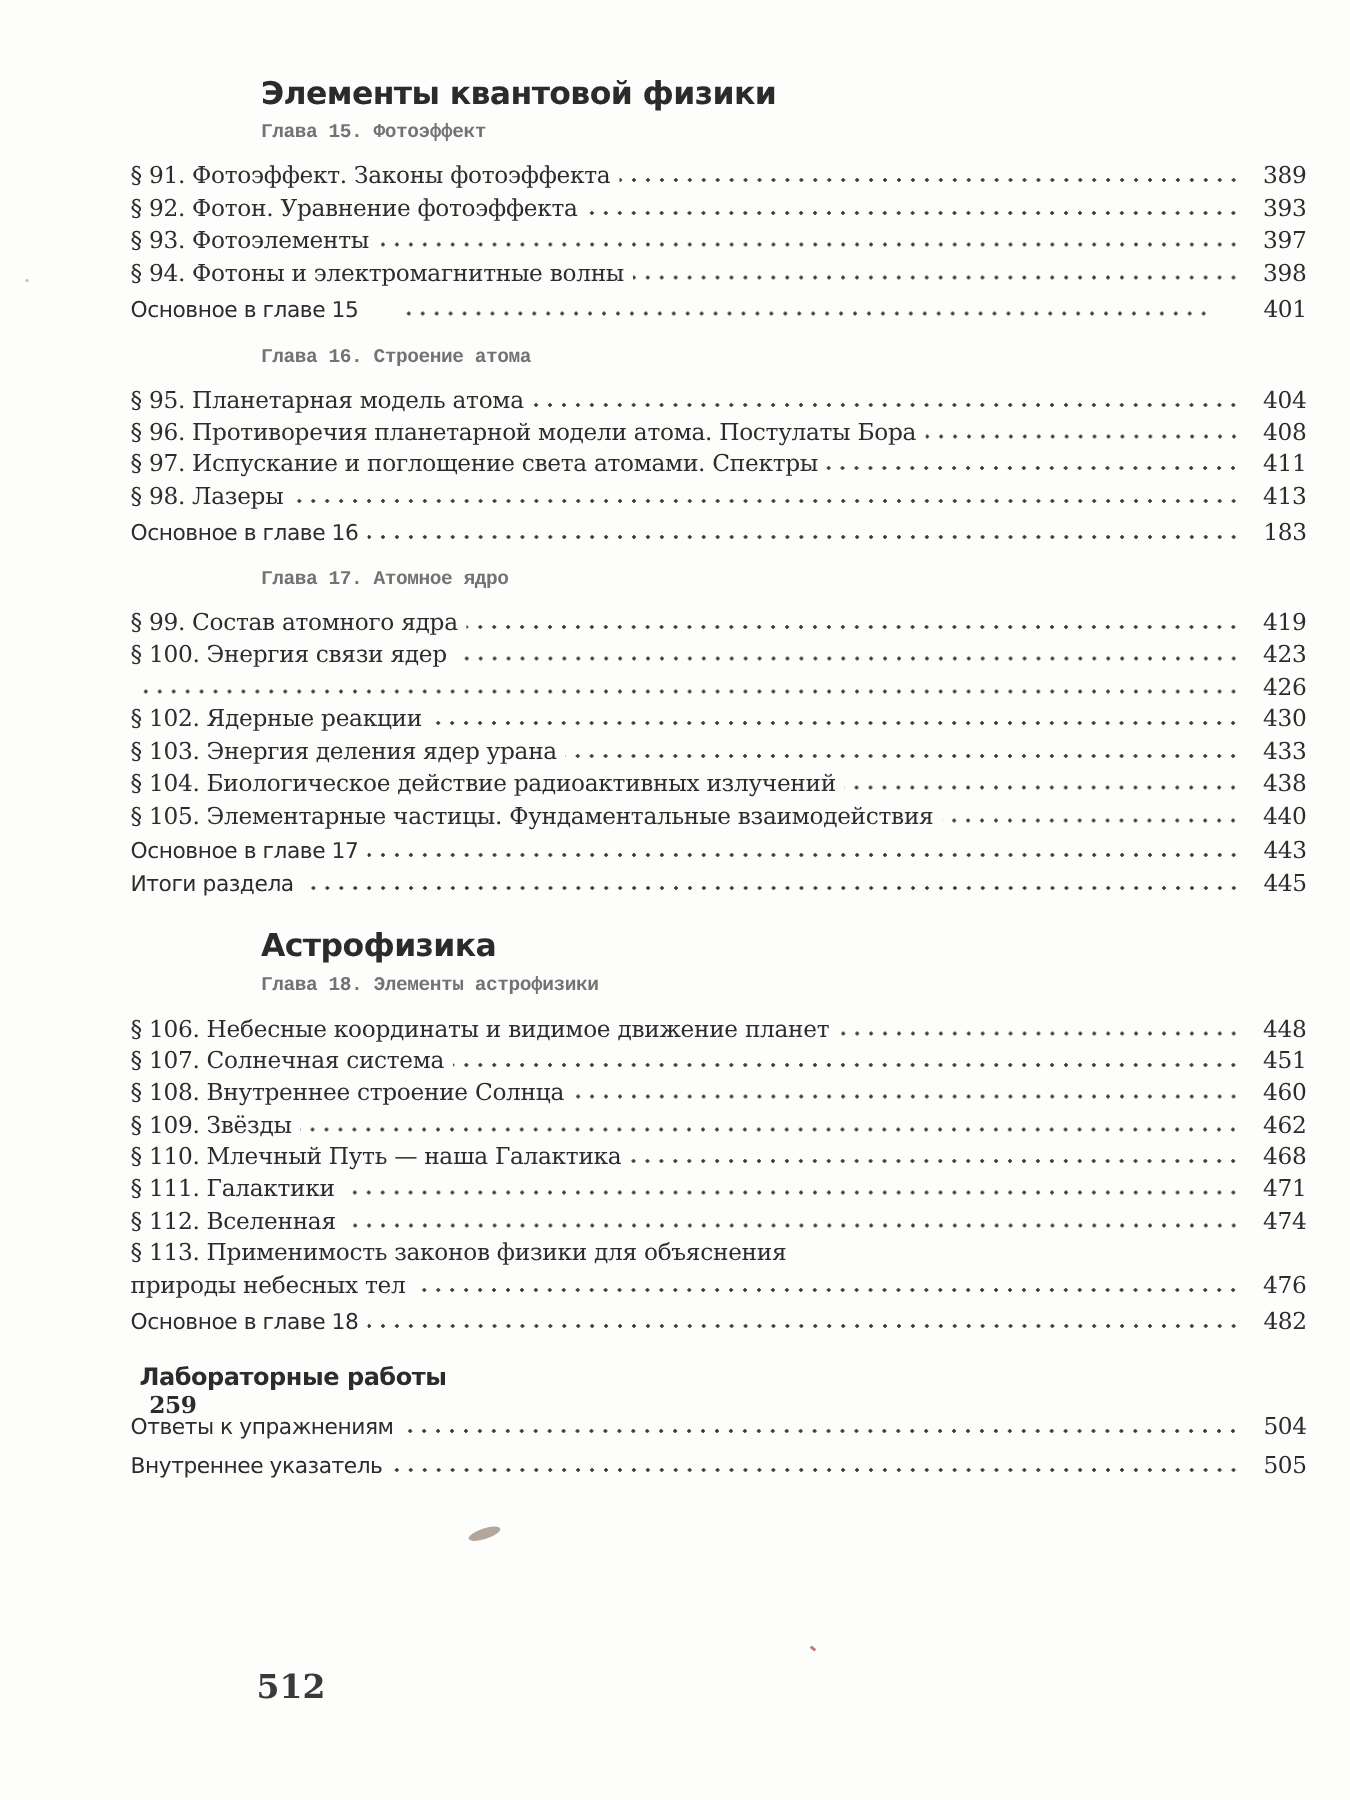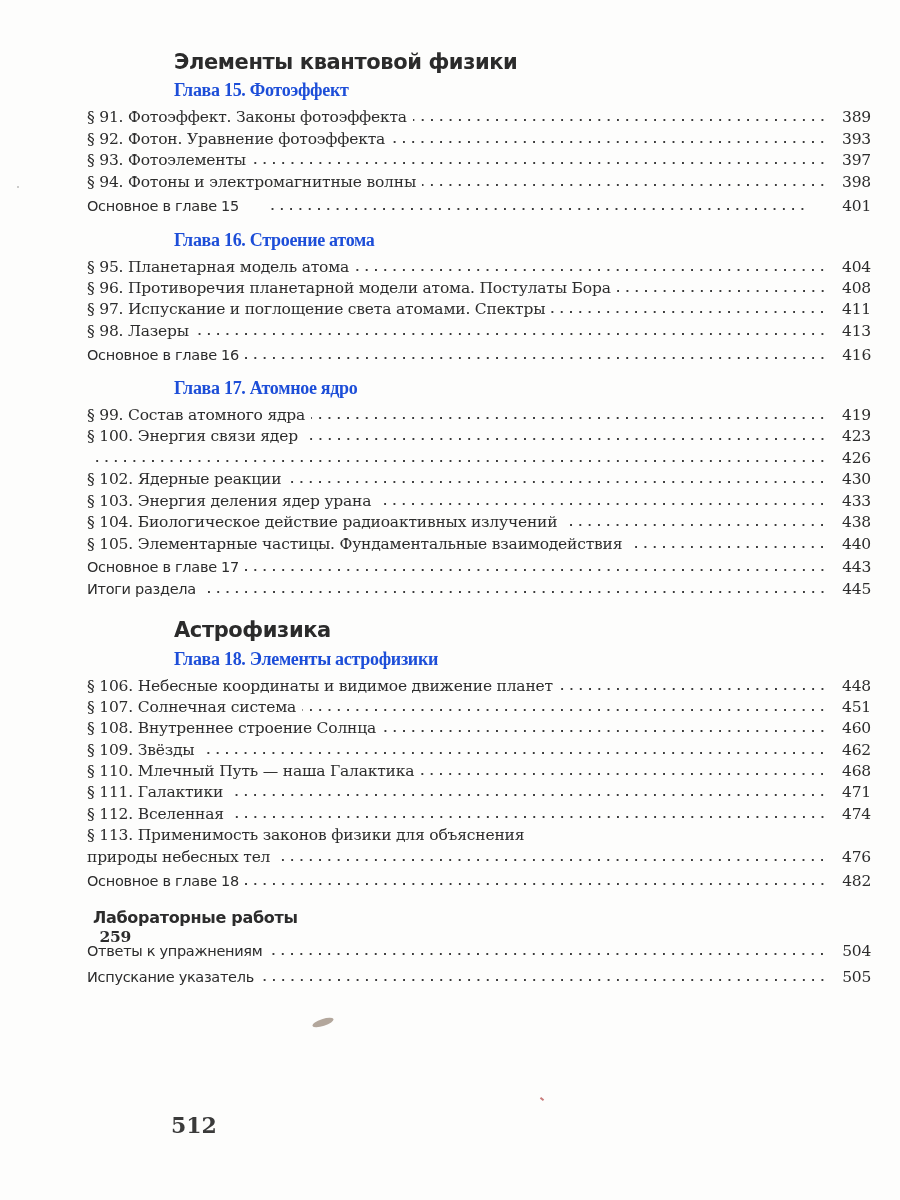--- a/index.html
+++ b/index.html
@@ -10,22 +10,22 @@
     position: relative;
   }
   .page { position: absolute; left: 0; top: 0; width: 900px; height: 1079px; }
   .part-title {
     position: absolute; left: 174px;
     font-family: "DejaVu Sans", sans-serif; font-weight: bold;
     font-size: 21px; letter-spacing: -0.4px; color: #2b2b2b;
   }
   .chap-title {
     position: absolute; left: 174px;
-    font-family: Liberation Serif, serif; font-weight: bold;
-    font-size: 18px; letter-spacing: -0.3px; color: #1d4ed8;
+    font-family: Liberation Mono, monospace; font-weight: bold;
+    font-size: 13px; letter-spacing: -0.3px; color: #737373;
   }
   .row {
     position: absolute; left: 87px; width: 784px; height: 21px;
     display: flex; align-items: baseline;
     font-family: "DejaVu Serif", serif; font-size: 15.5px; color: #2c2c2c;
     letter-spacing: -0.2px;
   }
   .row.sans { font-family: "DejaVu Sans", sans-serif; font-size: 14.5px; letter-spacing: -0.3px; }
   .row.sans-bold { font-family: "DejaVu Sans", sans-serif; font-weight: bold; font-size: 16px; letter-spacing: -0.3px; }
   .row .label { white-space: nowrap; }
@@ -95,21 +95,21 @@
         <span class="page-num">411</span>
       </div>
       <div class="row" style="top: 322px;">
         <span class="label">§ 98. Лазеры</span>
         <span class="dots"></span>
         <span class="page-num">413</span>
       </div>
       <div class="row sans" style="top: 346px;">
         <span class="label">Основное в главе 16</span>
         <span class="dots"></span>
-        <span class="page-num">416</span>
+        <span class="page-num">183</span>
       </div>
       <div class="chap-title" style="top: 378px;">Глава 17. Атомное ядро</div>
       <div class="row" style="top: 406px;">
         <span class="label">§ 99. Состав атомного ядра</span>
         <span class="dots"></span>
         <span class="page-num">419</span>
       </div>
       <div class="row" style="top: 427px;">
         <span class="label">§ 100. Энергия связи ядер</span>
         <span class="dots"></span>
@@ -203,21 +203,21 @@
         <span class="label">Лабораторные работы</span>
         <span class="dots"></span>
         <span class="page-num">259</span>
       </div>
       <div class="row sans" style="top: 942px;">
         <span class="label">Ответы к упражнениям</span>
         <span class="dots"></span>
         <span class="page-num">504</span>
       </div>
       <div class="row sans" style="top: 968px;">
-        <span class="label">Испускание указатель</span>
+        <span class="label">Внутреннее указатель</span>
         <span class="dots"></span>
         <span class="page-num">505</span>
       </div>
     </div>
   <div class="footer-num">512</div>
   <div class="smudge"></div>
   <div class="red-mark"></div>
   <div class="speck" style="left:17px;top:186px"></div>
 </div>
 

